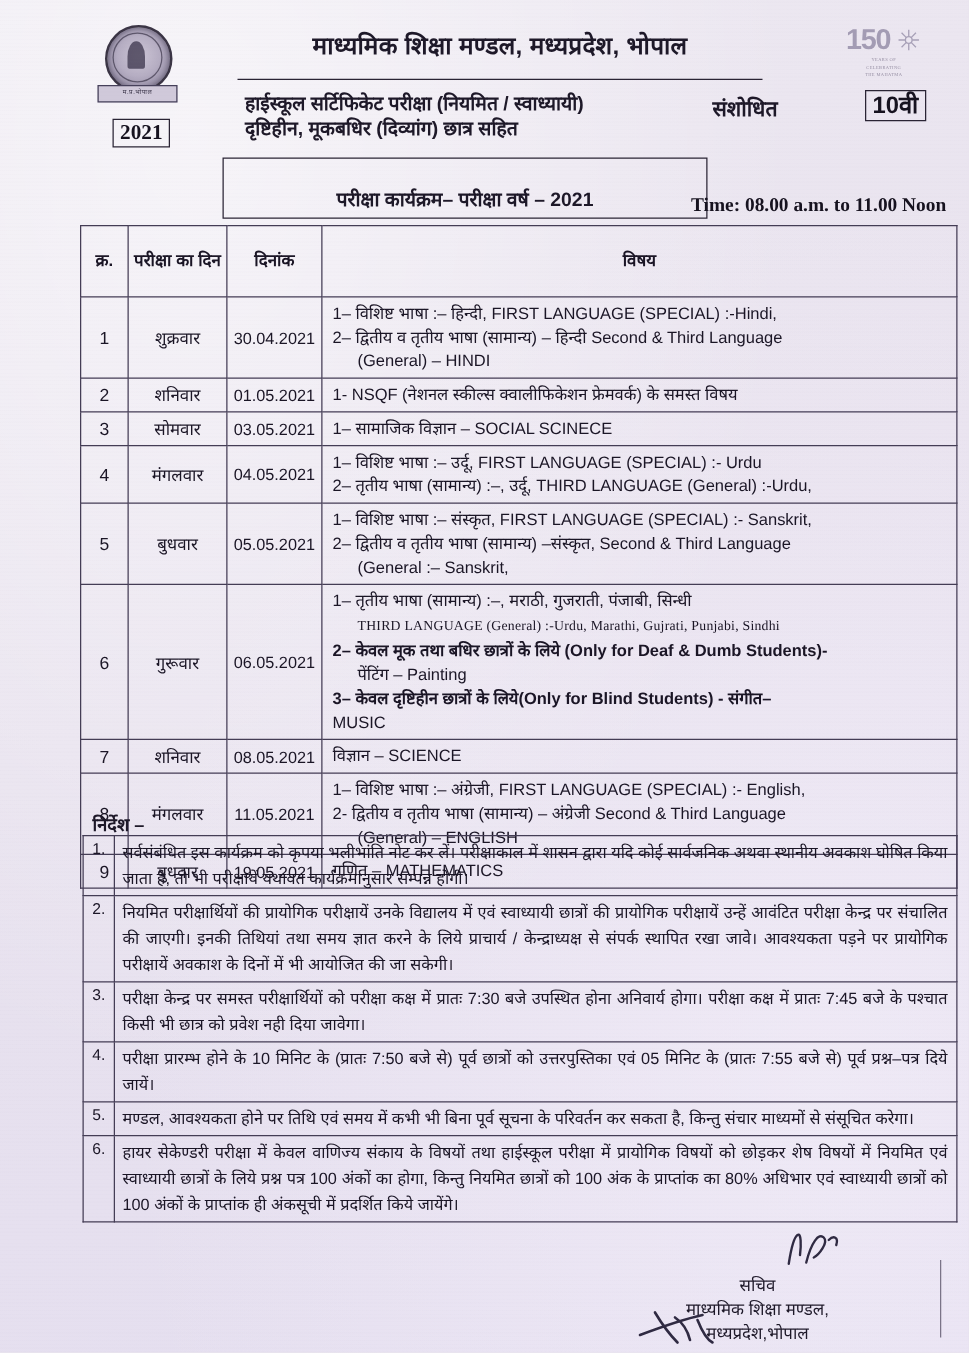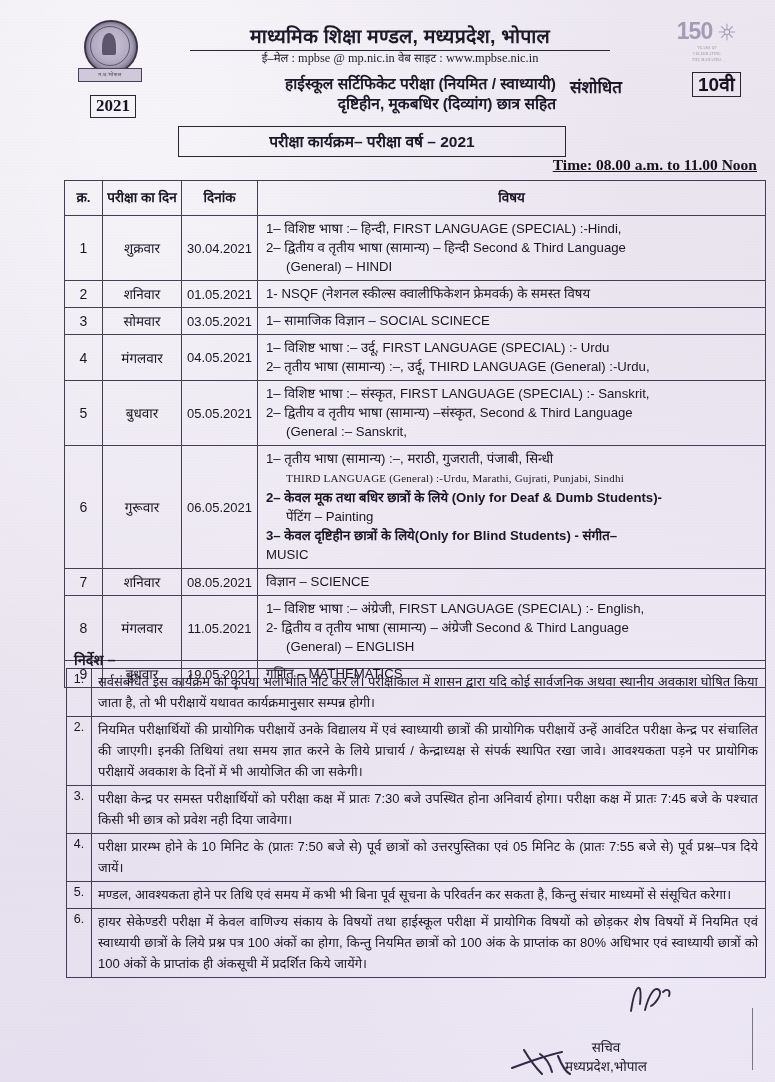--- a/index.html
+++ b/index.html
@@ -118,39 +118,39 @@
 
   .org-name {
     position: absolute;
     left: 190px; top: 22px;
     width: 420px;
     text-align: center;
     font-size: 19.5px;
     font-weight: 700;
     letter-spacing: .2px;
     border-bottom: 1.4px solid #2a2434;
-    padding-bottom: 1px;
+    padding-bottom: 14px;
     font-family: "Liberation Sans", sans-serif;
     color: #1d1828;
   }
   .contact-line {
     position: absolute;
     left: 190px; top: 50px;
     width: 420px;
     text-align: center;
     font-size: 12.4px;
     color: #201b2c;
   }
   .contact-line .hin { font-family: "Liberation Sans", sans-serif; font-size: 11.5px; }
 
   .exam-title {
     position: absolute;
     left: 196px; top: 74px;
     width: 360px;
-    text-align: right;
+    text-align: left;
     font-size: 15.5px;
     font-weight: 700;
     line-height: 20px;
     font-family: "Liberation Sans", sans-serif;
     color: #1d1828;
   }
   .revised-word {
     position: absolute;
     left: 570px; top: 75px;
     font-size: 17px;
@@ -181,40 +181,39 @@
     color: #16121f;
   }
   .box-program {
     position: absolute;
     left: 178px; top: 126px;
     width: 386px;
     border: 1.5px solid #2a2434;
     text-align: center;
     font-size: 15.5px;
     font-weight: 700;
-    padding: 3px 0 4px 0;
+    padding: 21px 0 4px 0;
     font-family: "Liberation Sans", sans-serif;
     color: #1d1828;
   }
   .time-hindi {
     position: absolute;
     left: 77px; top: 159px;
     font-size: 14.5px;
     font-weight: 700;
     font-family: "Liberation Sans", sans-serif;
     color: #1d1828;
   }
   .time-english {
     position: absolute;
     right: 18px; top: 156px;
     font-size: 15.5px;
     font-weight: 700;
     font-family: "Liberation Serif", serif;
     color: #16121f;
-    text-decoration: underline;
   }
 
   
   .sched-table {
     position: absolute;
     left: 64px; top: 180px;
     width: 702px;
     border-collapse: collapse;
     table-layout: fixed;
   }
@@ -223,21 +222,21 @@
     padding: 2px 4px;
     vertical-align: middle;
     color: #1a1525;
   }
   .sched-table th {
     font-family: "Liberation Sans", sans-serif;
     font-size: 13.5px;
     font-weight: 700;
     text-align: center;
     line-height: 16px;
-    padding: 9px 2px;
+    padding: 20px 2px;
   }
   .col-sn  { width: 38px; }
   .col-day { width: 79px; }
   .col-dt  { width: 76px; }
   .col-sub { width: auto; }
 
   td.c-sn {
     text-align: center;
     font-size: 14px;
     font-family: "Liberation Sans", sans-serif;
@@ -357,26 +356,20 @@
         </g>
       </svg>
     </span>
     <div class="sub">YEARS OF</div>
     <div class="sub">CELEBRATING</div>
     <div class="sub">THE MAHATMA</div>
   </div>
 
   <div class="org-name">माध्यमिक शिक्षा मण्डल, मध्यप्रदेश, भोपाल</div>
 
-  <div class="contact-line">
-    <span class="hin">ई–मेल</span>
-    <span>: mpbse @ mp.nic.in</span>
-    <span class="hin">वेब साइट</span>
-    <span>: www.mpbse.nic.in</span>
-  </div>
 
   <div class="exam-title">
     <div>हाईस्कूल सर्टिफिकेट परीक्षा (नियमित / स्वाध्यायी)</div>
     <div>दृष्टिहीन, मूकबधिर (दिव्यांग) छात्र सहित</div>
   </div>
 
   <div class="revised-word">संशोधित</div>
   <div class="box-year">2021</div>
   <div class="box-class">10वी</div>
   <div class="box-program">परीक्षा कार्यक्रम– परीक्षा वर्ष – 2021</div>
@@ -517,19 +510,20 @@
 
   <svg class="sig-scribble" viewBox="0 0 54 30">
     <path d="M6 27 C8 14, 10 6, 13 4 C16 2, 16 12, 15 20 M20 26 C24 10, 30 2, 34 6 C38 10, 30 20, 26 22 M38 8 C42 4, 46 6, 44 12" fill="none" stroke="#2f2a42" stroke-width="1.9" stroke-linecap="round"></path>
   </svg>
   <svg class="sig-scribble2" viewBox="0 0 95 34">
     <path d="M2 24 C18 18, 34 12, 52 8 M14 6 C20 16, 26 24, 32 30 M30 10 C36 14, 40 20, 42 28 M48 12 C52 22, 56 28, 60 30" fill="none" stroke="#2f2a42" stroke-width="2.1" stroke-linecap="round"></path>
   </svg>
 
   <div class="sig-block">
     <div>सचिव</div>
+    <div>माध्यमिक शिक्षा मण्डल,</div>
     <div>मध्यप्रदेश,भोपाल</div>
   </div>
 
   <div class="sig-rule"></div>
 
   <div class="scan-noise"></div>
 </div>
 
 </body></html>

